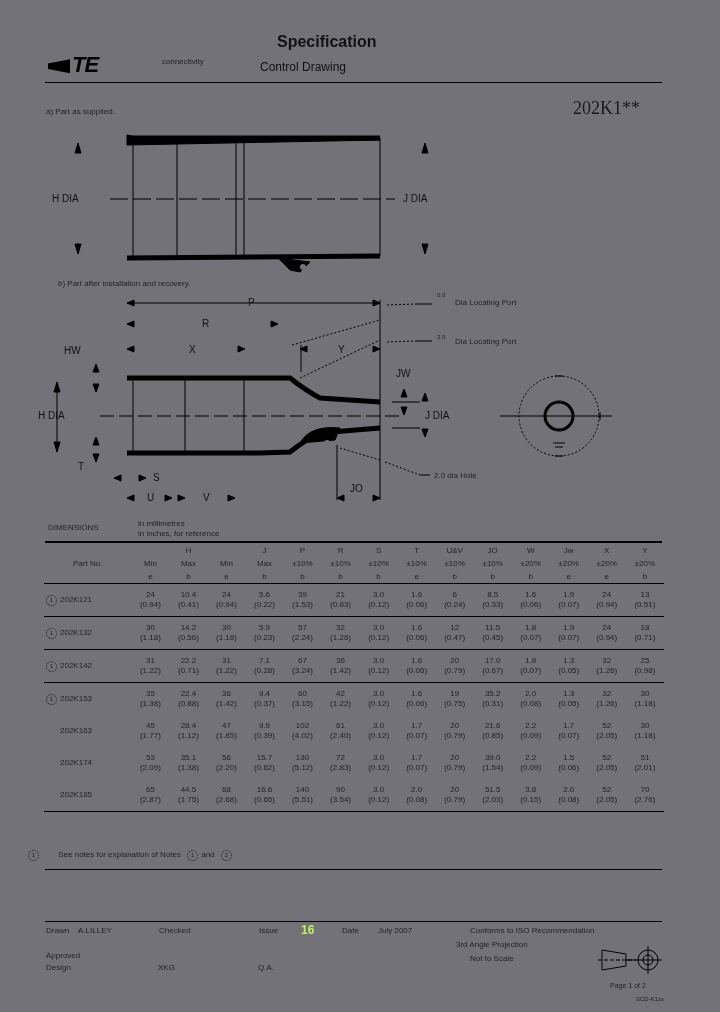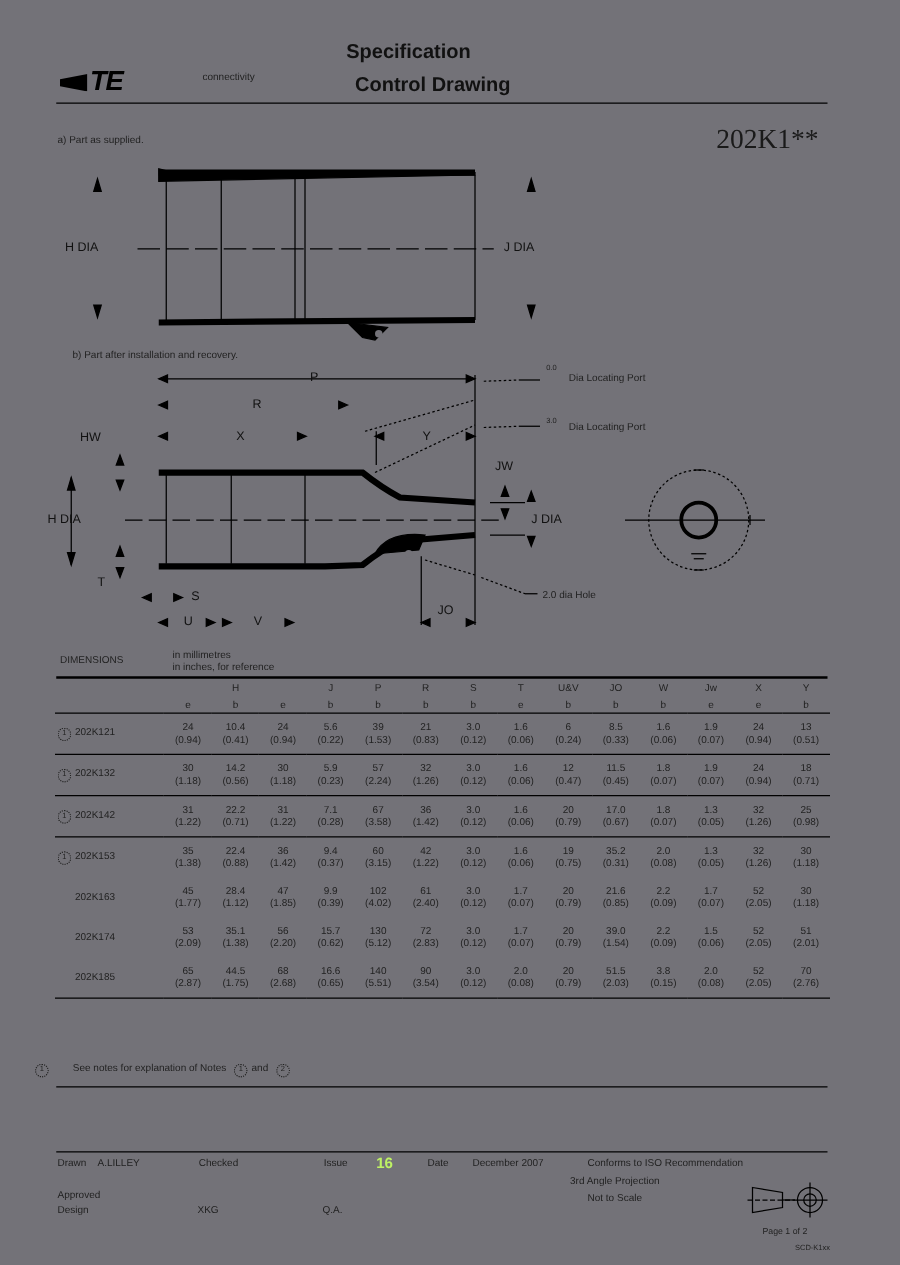--- a/index.html
+++ b/index.html
@@ -2,23 +2,23 @@
 <html><head>
 <meta charset="utf-8">
 <style>
   html,body{margin:0;padding:0;}
   body{width:720px;height:1012px;background:#737278;color:#111;font-family:"Liberation Sans",sans-serif;position:relative;overflow:hidden;}
   .abs{position:absolute;}
   .logo{left:48px;top:52px;font-weight:bold;font-style:italic;font-size:22px;letter-spacing:-1px;color:#000;}
   .logo-mark{display:inline-block;width:22px;height:14px;background:#000;margin-right:2px;vertical-align:middle;clip-path:polygon(0 30%,100% 0,100% 100%,0 70%);}
   .tagline{left:162px;top:57px;font-size:8px;color:#222;}
   .title1{left:277px;top:33px;font-weight:bold;font-size:16px;}
-  .title2{left:284px;top:60px;font-weight:bold;font-size:16px;}
+  .title2{left:260px;top:60px;font-weight:normal;font-size:12px;}
   .hrule{position:absolute;height:1px;background:#000;}
-  .partno{left:573px;top:98px;font-family:"Liberation Serif",serif;font-size:22px;color:#1a1a1a;}
+  .partno{left:573px;top:98px;font-family:"Liberation Serif",serif;font-size:18px;color:#1a1a1a;}
   .note{font-size:8px;color:#222;}
   .lbl{font-size:10px;color:#111;}
   svg{position:absolute;left:0;top:0;}
   table.spec{position:absolute;left:44px;top:544px;width:620px;border-collapse:collapse;font-size:8px;color:#222;}
   table.spec th{font-weight:normal;text-align:center;padding:1px 0;line-height:11px;}
   table.spec td{text-align:center;padding:0;line-height:10px;height:32px;}
   table.spec tr.hdr-end th{border-bottom:1px solid #000;}
   table.spec tr.row td{border-bottom:1px solid #000;}
   table.spec tr.row.nob td{border-bottom:none;}
   table.spec tr.row.last td{border-bottom:1px solid #000;}
@@ -177,20 +177,37 @@
       <th>R</th>
       <th>S</th>
       <th>T</th>
       <th>U&amp;V</th>
       <th>JO</th>
       <th>W</th>
       <th>Jw</th>
       <th>X</th>
       <th>Y</th>
     </tr>
+    <tr>
+      <th>Part No.</th>
+      <th>Min</th>
+      <th>Max</th>
+      <th>Min</th>
+      <th>Max</th>
+      <th>±10%</th>
+      <th>±10%</th>
+      <th>±10%</th>
+      <th>±10%</th>
+      <th>±10%</th>
+      <th>±10%</th>
+      <th>±20%</th>
+      <th>±20%</th>
+      <th>±20%</th>
+      <th>±20%</th>
+    </tr>
     <tr class="hdr-end">
       <th></th>
       <th>e</th>
       <th>b</th>
       <th>e</th>
       <th>b</th>
       <th>b</th>
       <th>b</th>
       <th>b</th>
       <th>e</th>
@@ -334,21 +351,21 @@
         <td>
           <span class="v1">31</span>
           <span class="v2">(1.22)</span>
         </td>
         <td>
           <span class="v1">7.1</span>
           <span class="v2">(0.28)</span>
         </td>
         <td>
           <span class="v1">67</span>
-          <span class="v2">(3.58)</span>
+          <span class="v2">(3.24)</span>
         </td>
         <td>
           <span class="v1">36</span>
           <span class="v2">(1.42)</span>
         </td>
         <td>
           <span class="v1">3.0</span>
           <span class="v2">(0.12)</span>
         </td>
         <td>
@@ -627,21 +644,21 @@
 </div>
 <div class="hrule" style="left:45px;top:869px;width:617px;"></div>
 
 <div class="hrule" style="left:45px;top:921px;width:617px;"></div>
 <div class="abs footer" style="left:46px;top:926px;">Drawn</div>
 <div class="abs footer" style="left:78px;top:926px;">A.LILLEY</div>
 <div class="abs footer" style="left:159px;top:926px;">Checked</div>
 <div class="abs footer" style="left:259px;top:926px;">Issue</div>
 <div class="abs issue-num" style="left:301px;top:923px;">16</div>
 <div class="abs footer" style="left:342px;top:926px;">Date</div>
-<div class="abs footer" style="left:378px;top:926px;">December 2007</div>
+<div class="abs footer" style="left:378px;top:926px;">July 2007</div>
 <div class="abs footer" style="left:46px;top:951px;">Approved</div>
 <div class="abs footer" style="left:46px;top:963px;">Design</div>
 <div class="abs footer" style="left:158px;top:963px;">XKG</div>
 <div class="abs footer" style="left:258px;top:963px;">Q.A.</div>
 <div class="abs footer" style="left:470px;top:926px;">Conforms to ISO Recommendation</div>
 <div class="abs footer" style="left:456px;top:940px;">3rd Angle Projection</div>
 <div class="abs footer" style="left:470px;top:954px;">Not to Scale</div>
 <div class="abs footer" style="left:610px;top:982px;font-size:7px;">Page 1 of 2</div>
 <div class="abs footer" style="left:636px;top:996px;font-size:6px;">SCD-K1xx</div>
 

